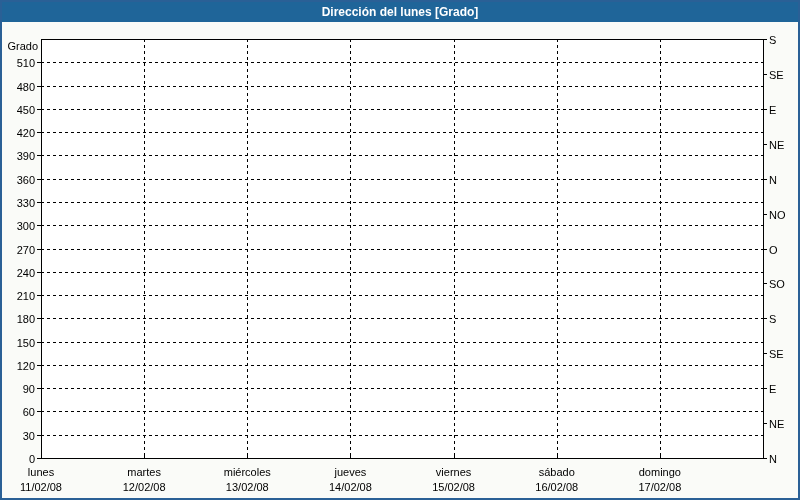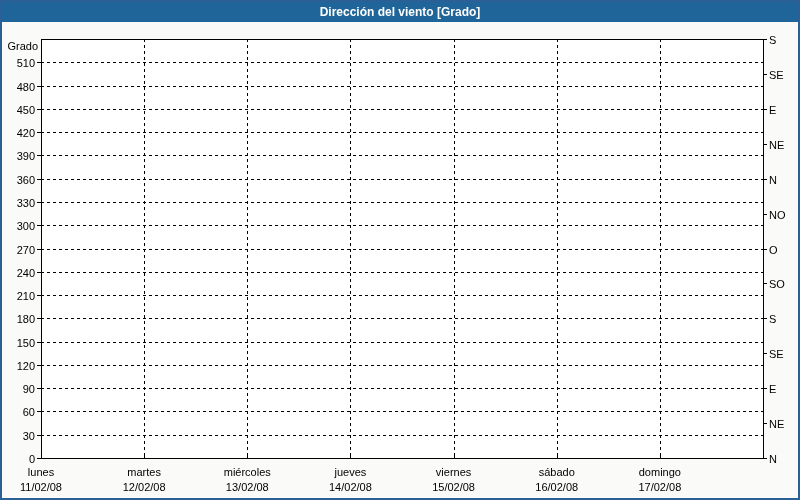--- a/index.html
+++ b/index.html
@@ -35,21 +35,21 @@
     font-family: "Liberation Sans", "DejaVu Sans", sans-serif;
     font-size: 11px;
     fill: #000000;
   }
 </style>
 </head>
 <body>
 
 <div class="window">
   <div class="titlebar">
-    <span>Dirección del viento [Grado]</span>
+    <span>Dirección del lunes [Grado]</span>
   </div>
   <svg class="chart-host" id="chart-svg" width="796" height="476" viewBox="0 0 796 476">
       <rect x="39" y="17" width="722" height="419" fill="#ffffff" stroke="#000000" stroke-width="1" shape-rendering="crispEdges"></rect>
       <g stroke="#000000" stroke-width="1" stroke-dasharray="3 3" shape-rendering="crispEdges">
         <line x1="39" y1="413.5" x2="761" y2="413.5"></line>
         <line x1="39" y1="389.5" x2="761" y2="389.5"></line>
         <line x1="39" y1="366.5" x2="761" y2="366.5"></line>
         <line x1="39" y1="343.5" x2="761" y2="343.5"></line>
         <line x1="39" y1="320.5" x2="761" y2="320.5"></line>
         <line x1="39" y1="296.5" x2="761" y2="296.5"></line>

